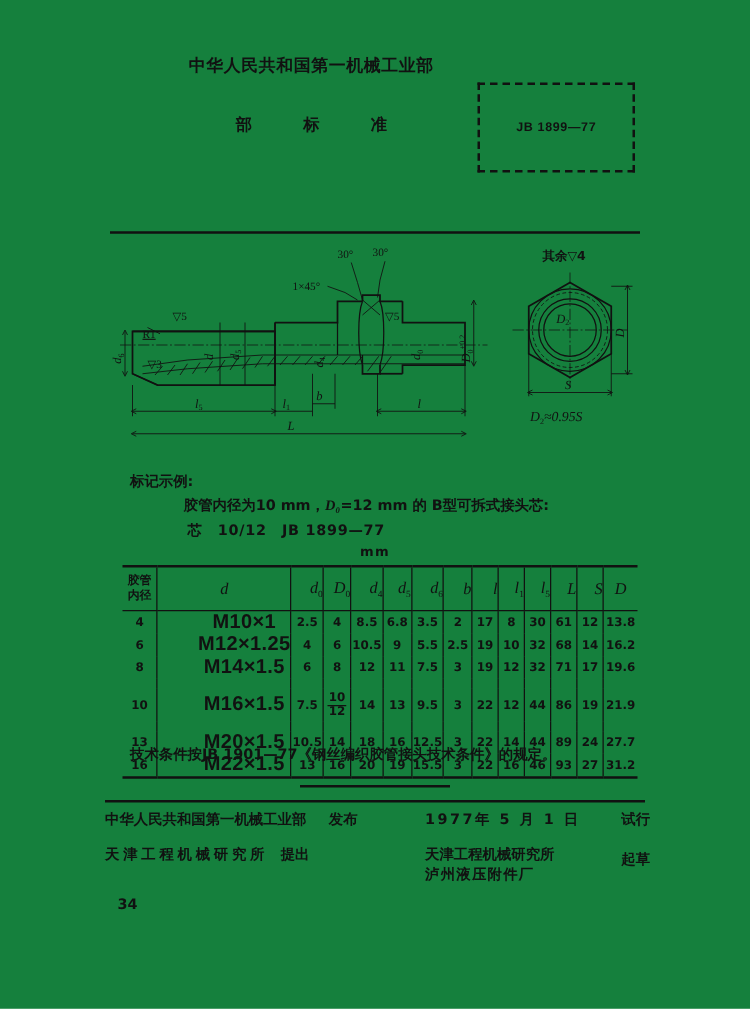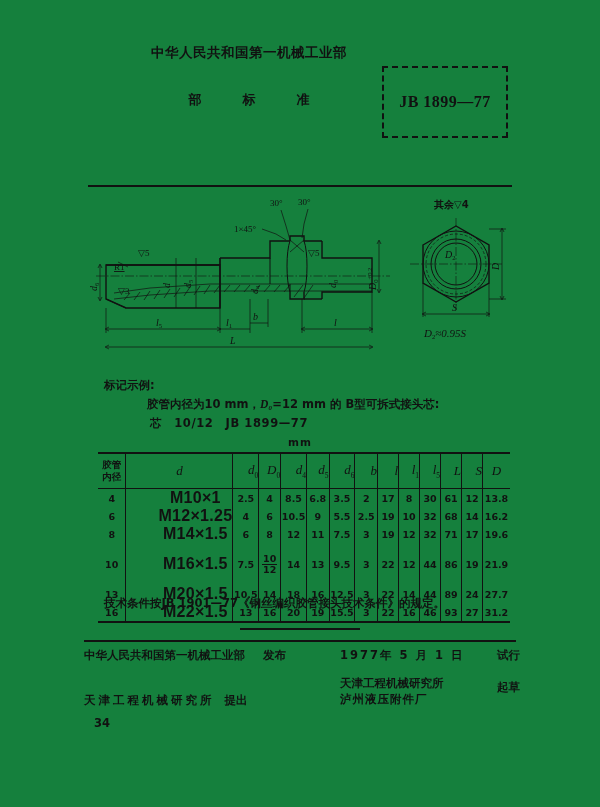--- a/index.html
+++ b/index.html
@@ -68,23 +68,23 @@
     position: absolute;
     left: 294px; top: 30px;
     width: 122px;
     height: 68px;
     border: 2px dashed #111;
     display: flex;
     align-items: center;
     justify-content: center;
   }
   .std-number {
-    font-family: Liberation Serif, serif;
-    font-weight: bold;
-    font-size: 16px;
+    font-family: Liberation Sans, sans-serif;
+    font-weight: bold;
+    font-size: 10px;
     letter-spacing: 0.5px;
     white-space: nowrap;
   }
 
   .rule-top {
     position: absolute;
     left: 88px; top: 185px;
     width: 424px;
     height: 2px;
     background: #111;
@@ -205,21 +205,21 @@
     position: absolute;
     left: 84px; top: 648px;
     width: 432px;
     height: 60px;
     font-family: "DejaVu Sans", "Liberation Sans", sans-serif;
     font-weight: bold;
     font-size: 11.5px;
   }
   .f-left { position: absolute; left: 0; top: 0; width: 250px; }
   .f-right { position: absolute; left: 256px; top: 0; width: 180px; }
-  .f-row1 { white-space: nowrap; margin-bottom: 30px; }
+  .f-row1 { white-space: nowrap; margin-bottom: 13px; }
   .f-row2 { white-space: nowrap; letter-spacing: 3px; }
   .f-date { white-space: nowrap; letter-spacing: 2px; }
   .f-trial { position: absolute; right: 0; top: 0; letter-spacing: 0; }
   .f-orgs { margin-top: 12px; line-height: 16px; white-space: nowrap; }
   .f-draft { position: absolute; right: 0; top: 32px; }
   .page-num {
     position: absolute;
     left: 94px; top: 716px;
     font-family: "DejaVu Sans", "Liberation Sans", sans-serif;
     font-weight: bold;

